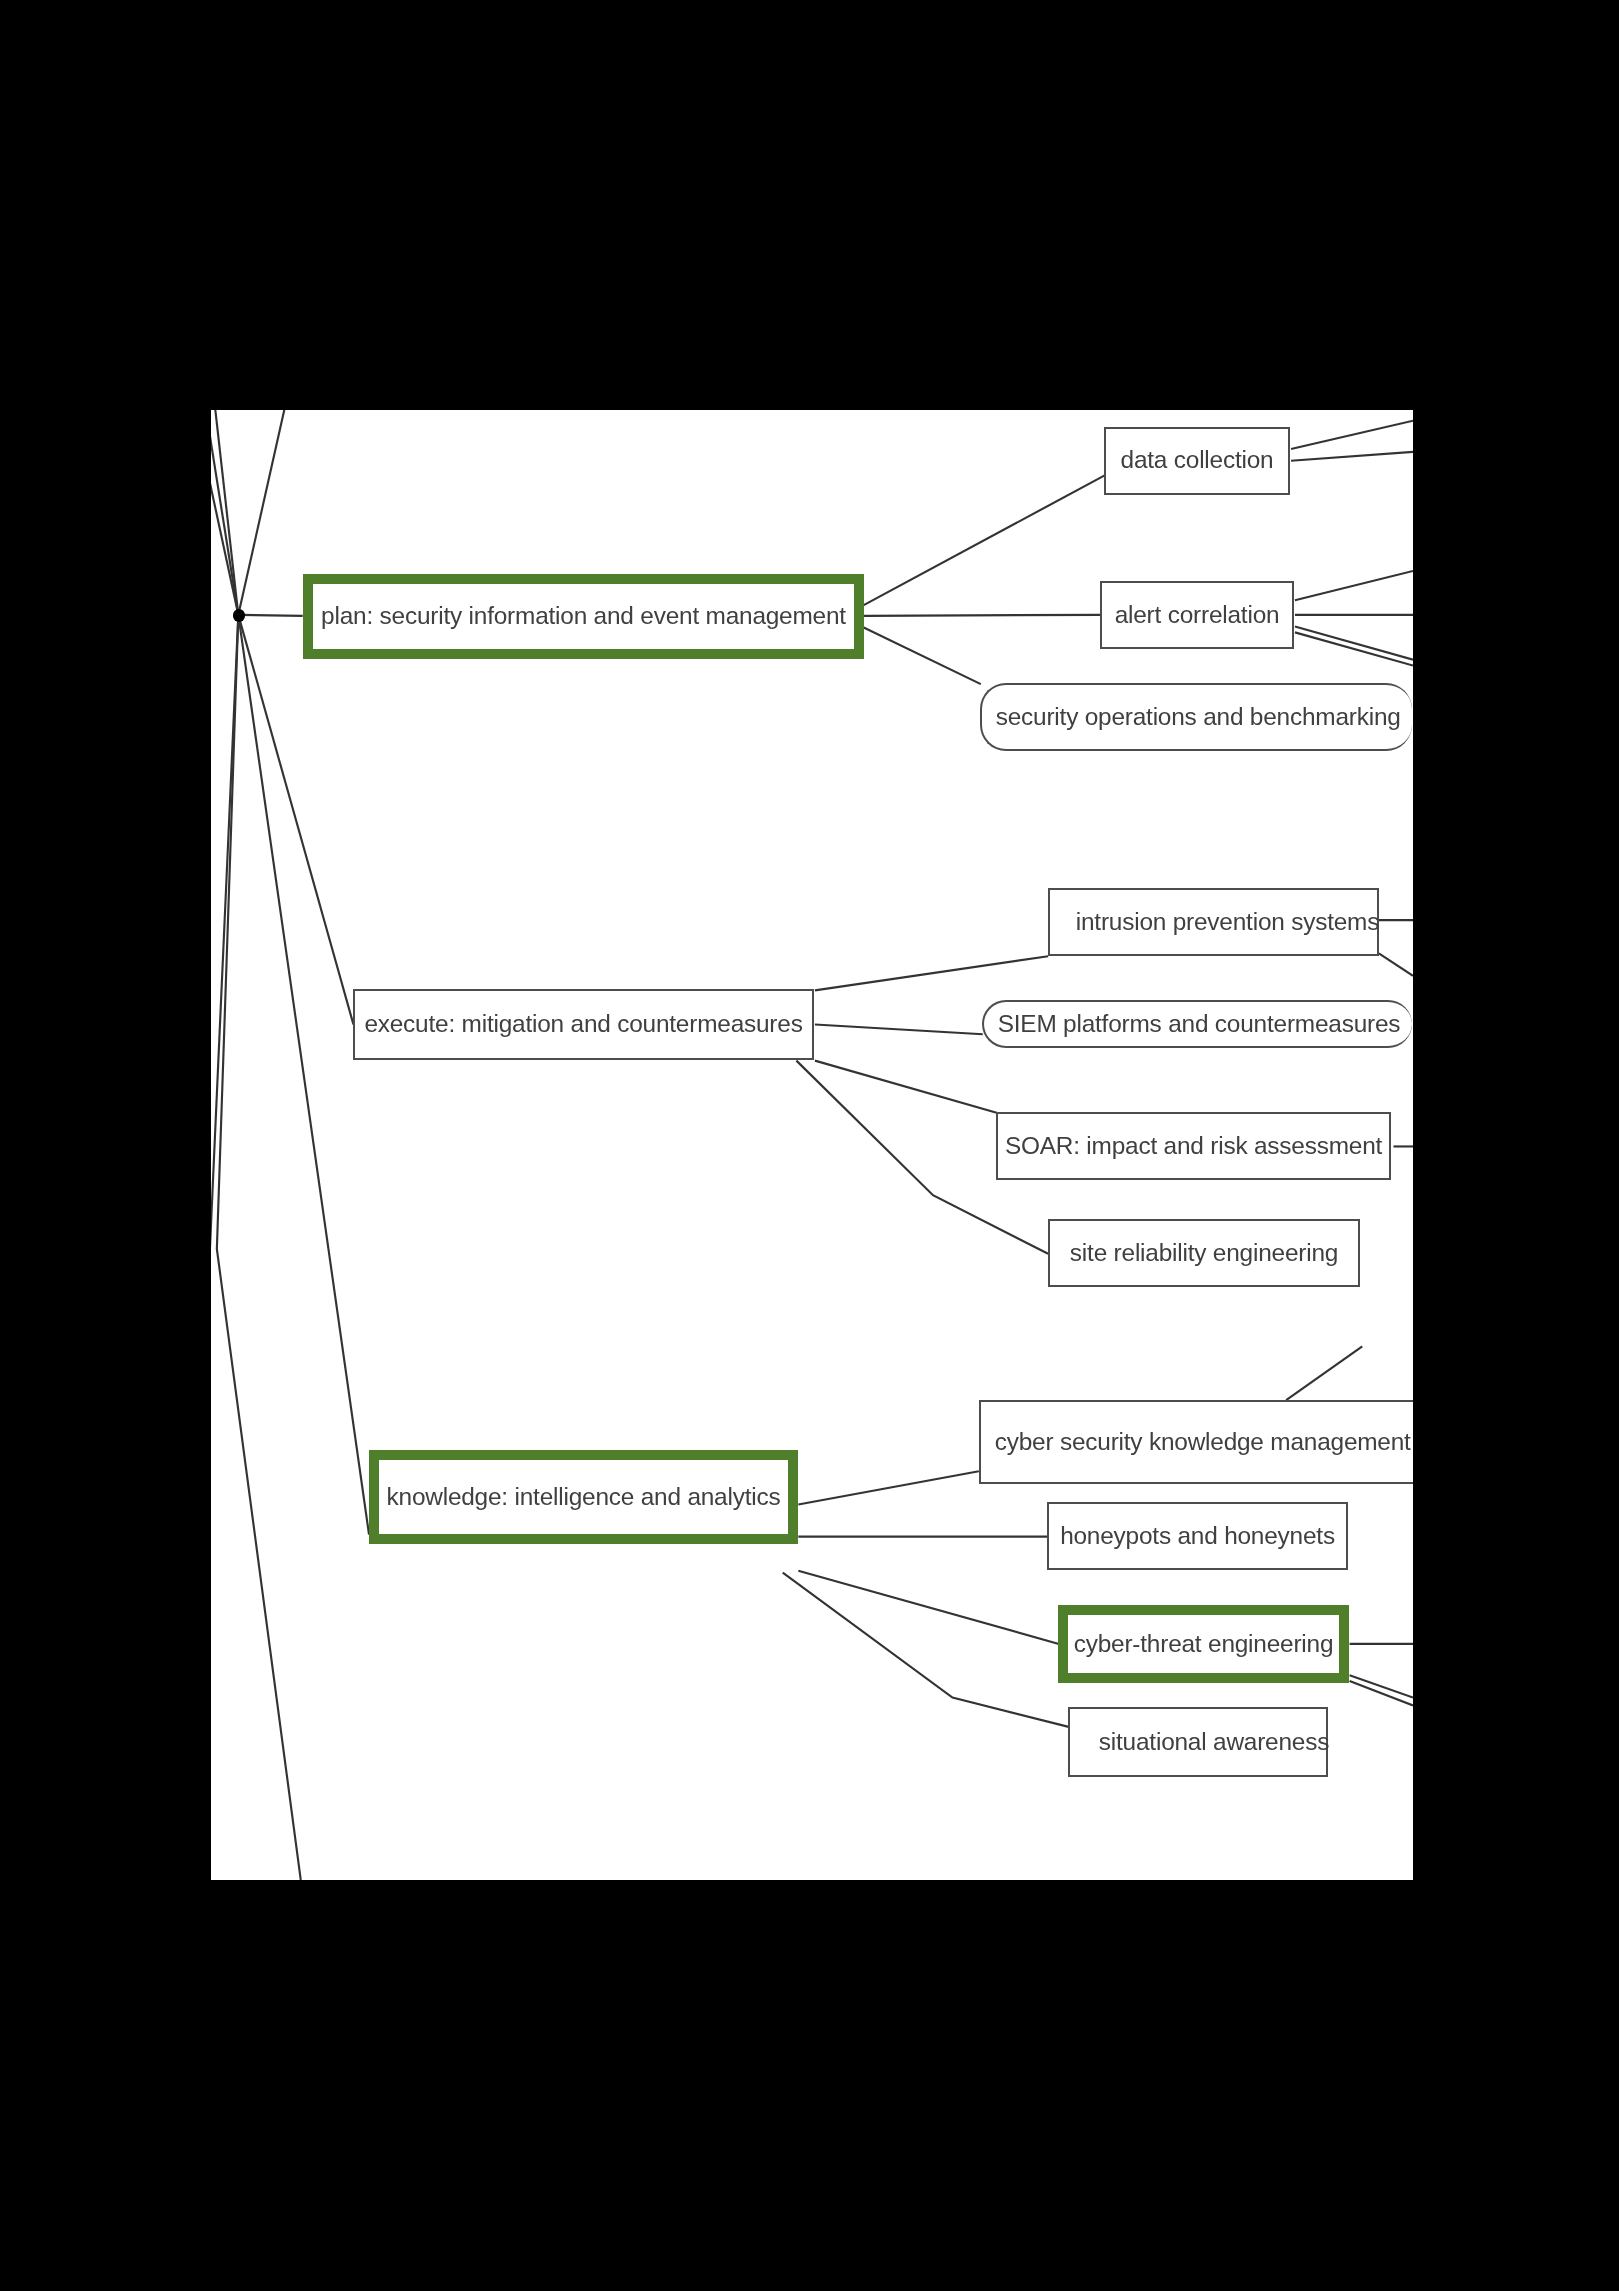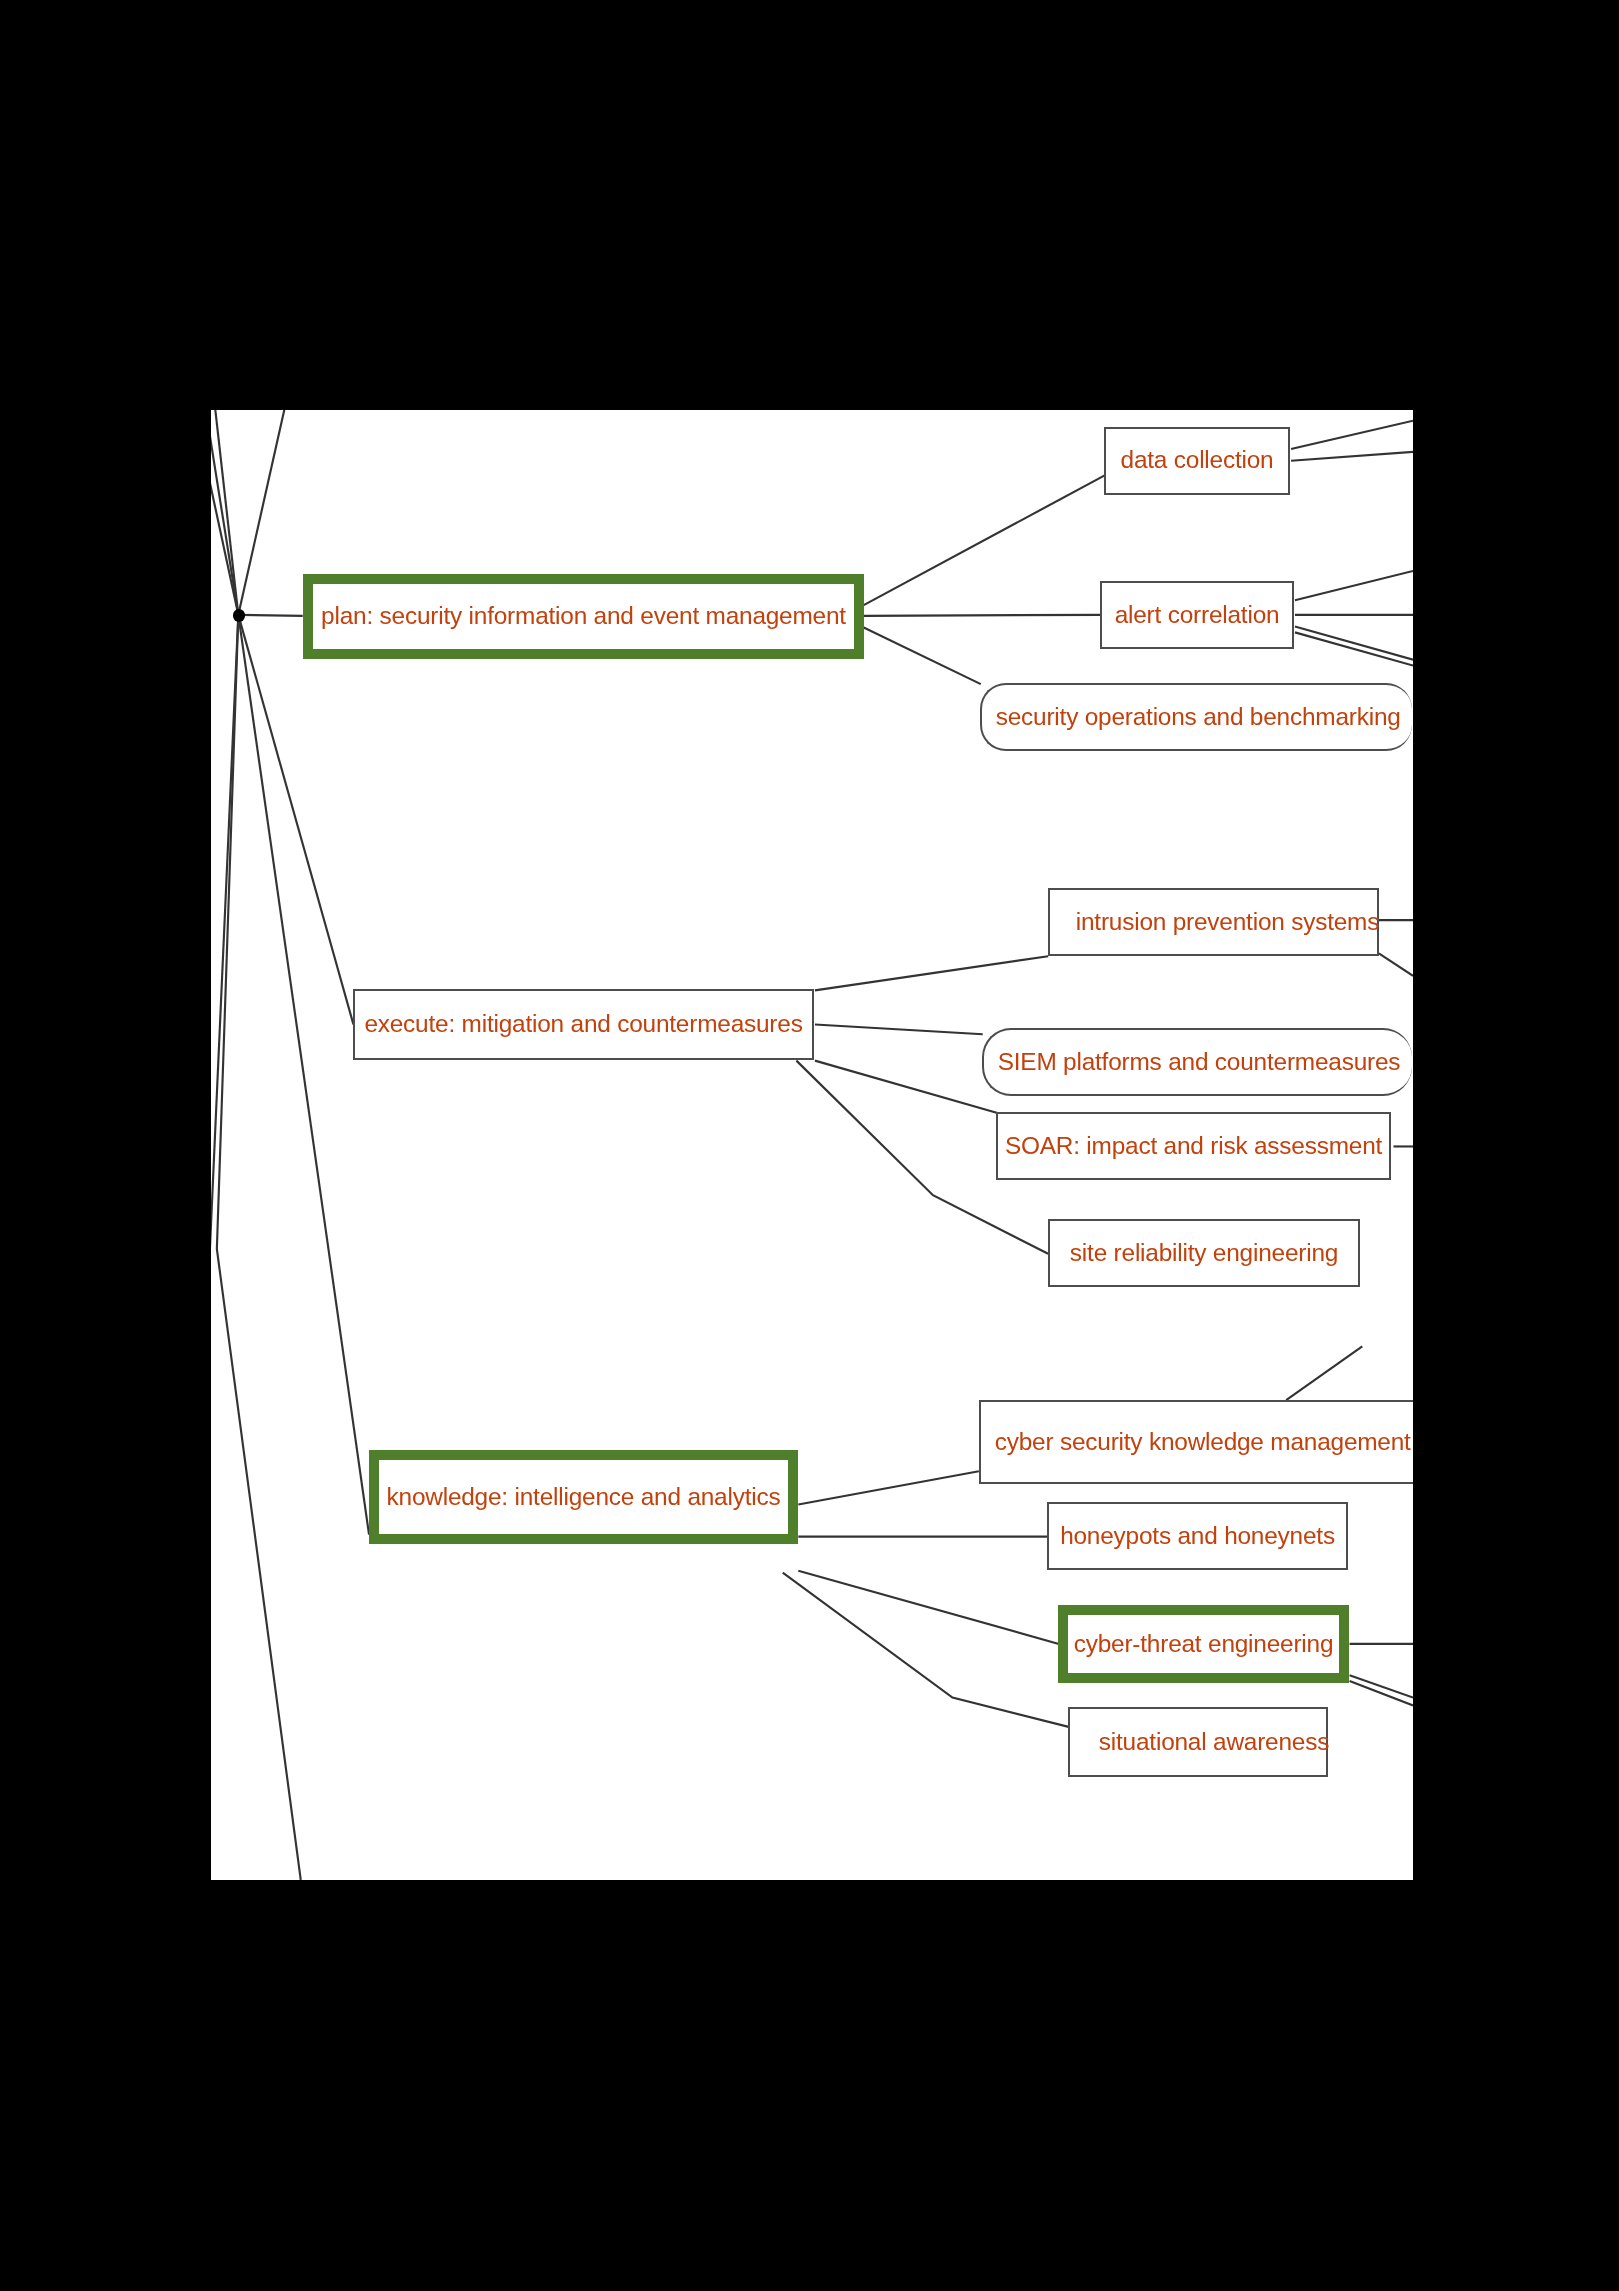--- a/index.html
+++ b/index.html
@@ -33,21 +33,21 @@
   }
   .node {
     position: absolute;
     box-sizing: border-box;
     background: #ffffff;
     border: 2px solid #4d4d4d;
     display: flex;
     align-items: center;
     justify-content: center;
     white-space: nowrap;
-    color: #c2410c;
+    color: #404040;
     font-size: 24.4px;
     letter-spacing: -0.2px;
   }
   .node.green {
     border: 10.7px solid #4F7F2A;
     box-shadow: inset 0 0 0 2px #ffffff;
   }
   .node .lbl {
     padding: 0 13.7px;
     line-height: 1;
@@ -119,21 +119,21 @@
       </div>
       <div class="node clipped-right" style="left: 769px; top: 273px; width: 432px; height: 68px; border-radius: 26px;">
         <span class="lbl">security operations and benchmarking</span>
       </div>
       <div class="node" style="left: 142px; top: 579px; width: 461px; height: 71px;">
         <span class="lbl">execute: mitigation and countermeasures</span>
       </div>
       <div class="node" style="left: 837px; top: 478px; width: 331px; height: 68px; padding-left: 28px;">
         <span class="lbl">intrusion prevention systems</span>
       </div>
-      <div class="node clipped-right" style="left: 771px; top: 618px; width: 430px; height: 68px; border-radius: 29px;">
+      <div class="node clipped-right" style="left: 771px; top: 590px; width: 430px; height: 48px; border-radius: 29px;">
         <span class="lbl">SIEM platforms and countermeasures</span>
       </div>
       <div class="node" style="left: 785px; top: 702px; width: 395px; height: 68px;">
         <span class="lbl">SOAR: impact and risk assessment</span>
       </div>
       <div class="node" style="left: 837px; top: 809px; width: 312px; height: 68px;">
         <span class="lbl">site reliability engineering</span>
       </div>
       <div class="node green" style="left: 158px; top: 1040px; width: 429px; height: 94px;">
         <span class="lbl">knowledge: intelligence and analytics</span>

